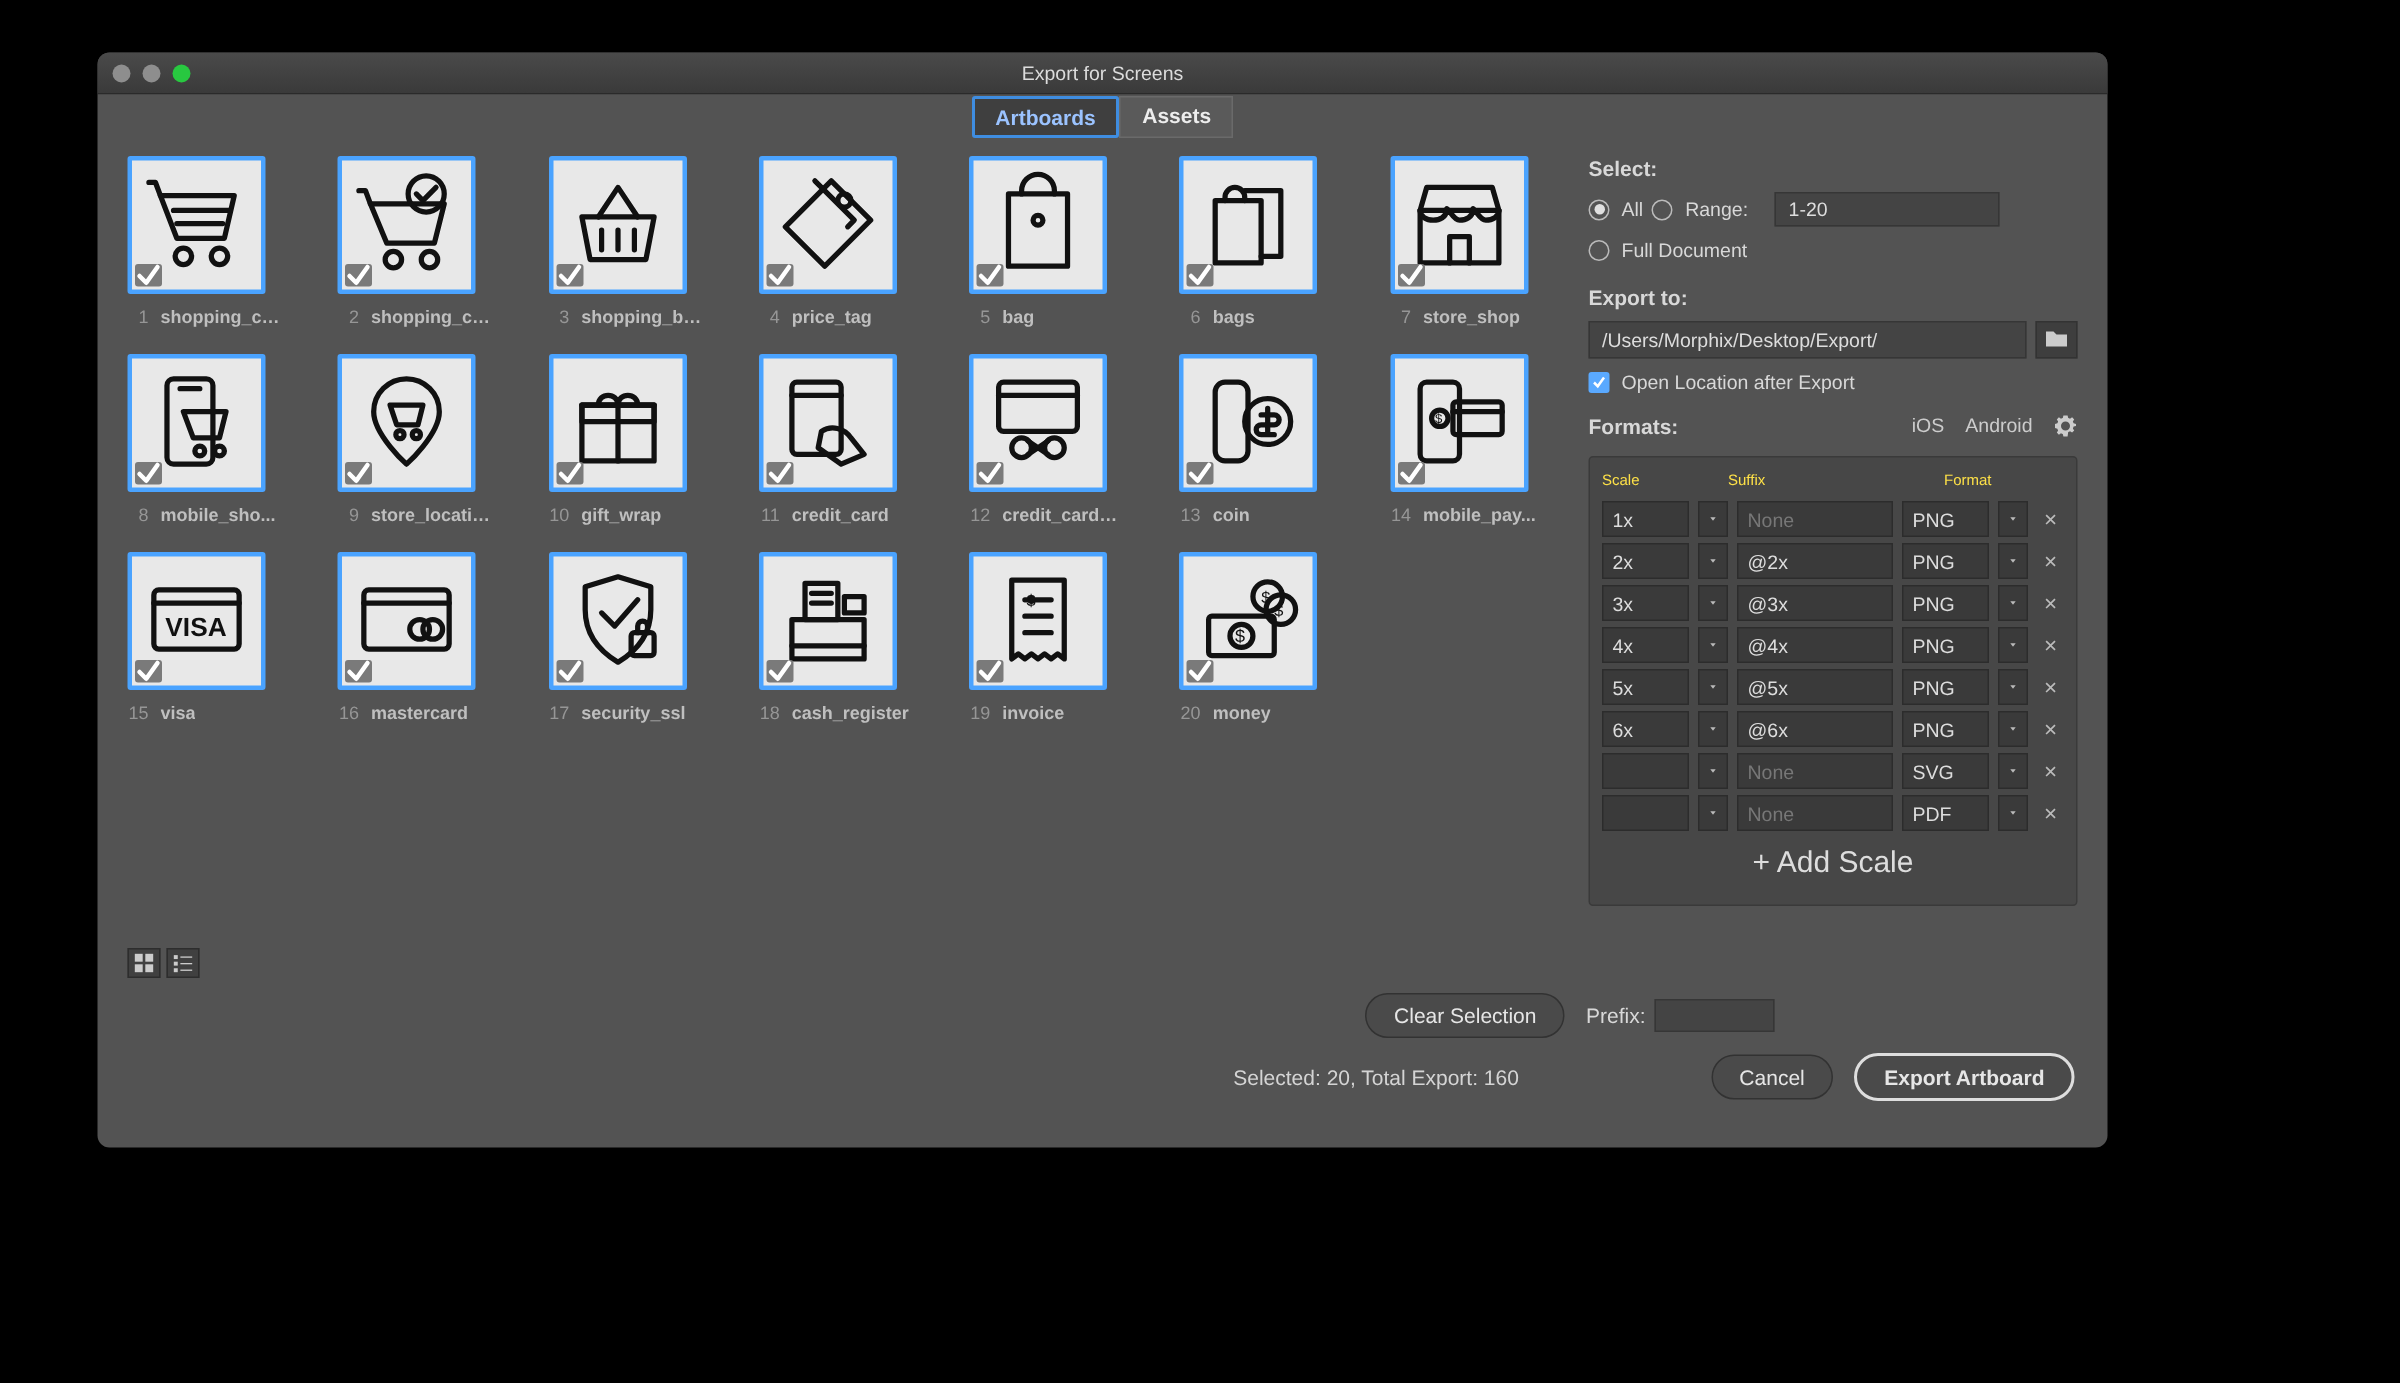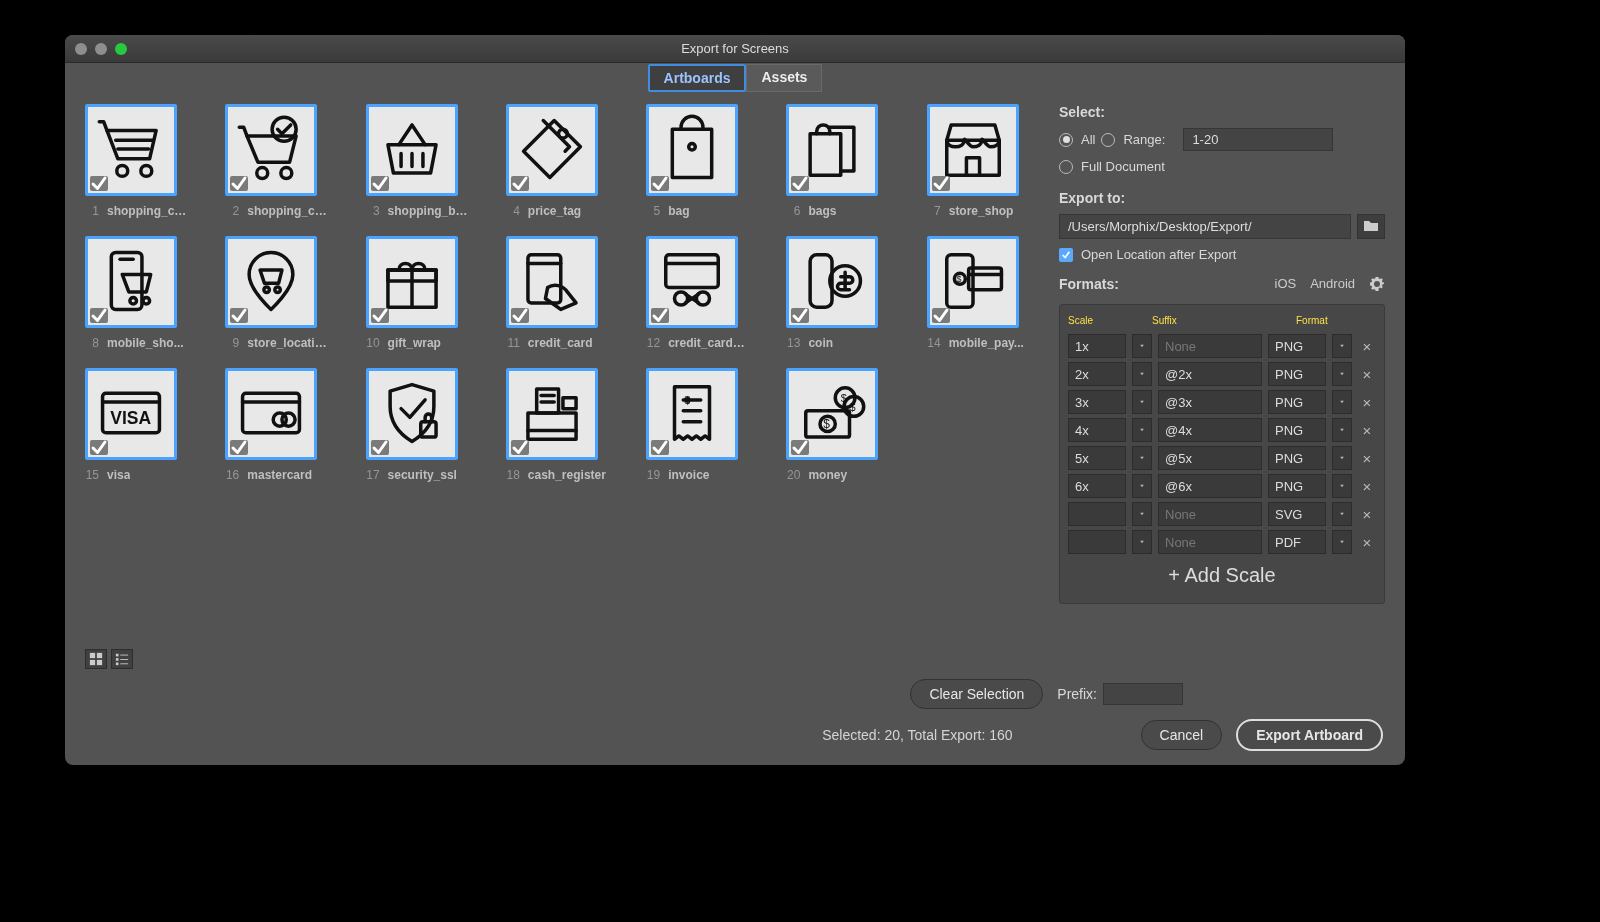--- a/index.html
+++ b/index.html
@@ -62,21 +62,21 @@
 .dd { background:#3a3a3a; border:1px solid #2c2c2c; color:#ddd; height:24px; display:flex; align-items:center; padding:0 6px; font-size:13px; }
 .dd.scale{width:58px;} .dd.arrow{width:20px; justify-content:center;} .dd.suffix{flex:1;} .dd.fmt{width:58px;}
 .dd.arrow svg, .dd.fmt-arrow svg { width:8px; height:8px; fill:#bbb; }
 .xbtn { width:18px; text-align:center; color:#bbb; font-size:15px; }
 .dd.placeholder{ color:#777; }
 .add-scale { text-align:center; padding:8px; color:#ddd; font-size:20px; }
 .quick-links { display:flex; gap:14px; font-size:13px; color:#ccc; margin-left:auto; align-items:flex-start; }
 .gear-ic { width:16px; height:16px; }
 .gear-ic svg { width:16px; height:16px; fill:#ccc; }
 
-.footer { display:flex; align-items:center; padding:10px 22px 14px; gap:14px; }
+.footer { display:flex; align-items:center; padding:10px 22px 31px; gap:14px; }
 .clear-btn, .rnd-btn { background:#4a4a4a; border:1px solid #323232; border-radius:16px; padding:6px 18px; color:#e6e6e6; font-size:14px; }
 .rnd-btn.proud { border:2px solid #dedede; font-weight:600; }
 .status-text { font-size:14px; color:#d4d4d4; }
 .prefix-inp { background:#444; border:1px solid #363636; width:80px; height:22px; }
 .flex-sp { flex:1; }
 .prefix-label { font-size:14px; }
 </style>
 </head>
 <body>
 

